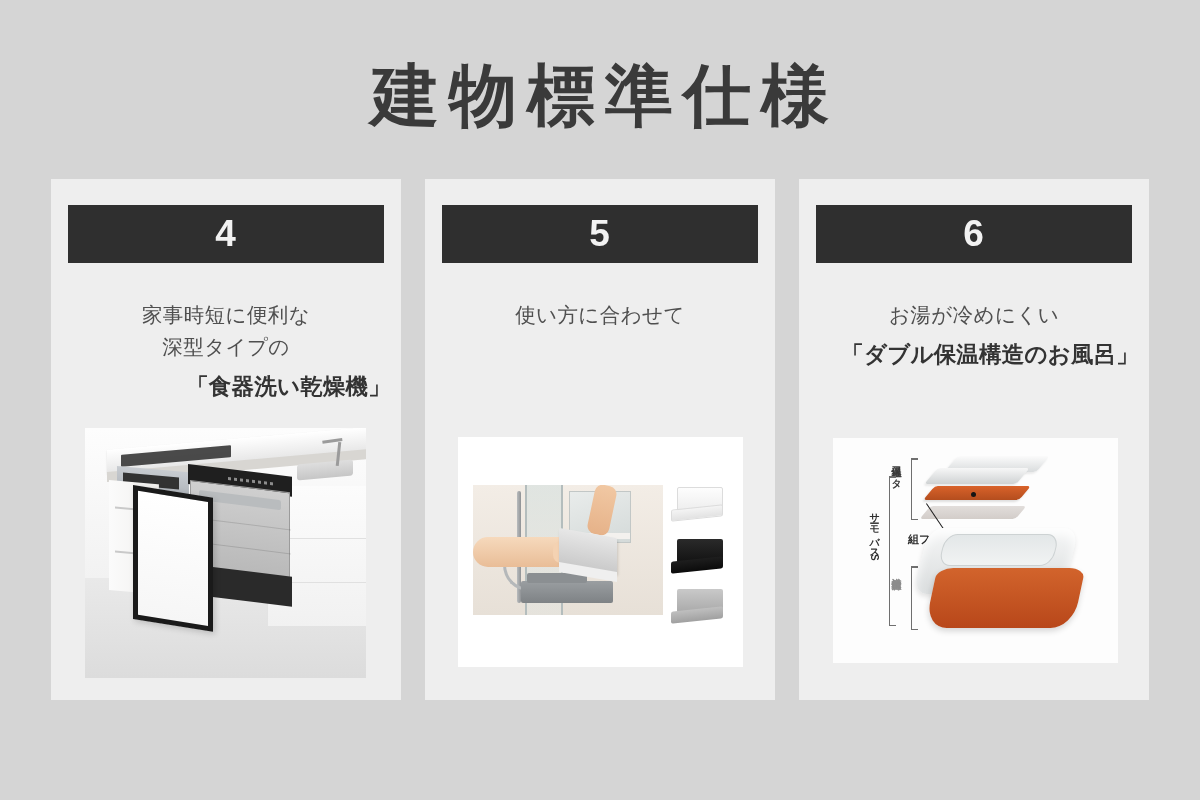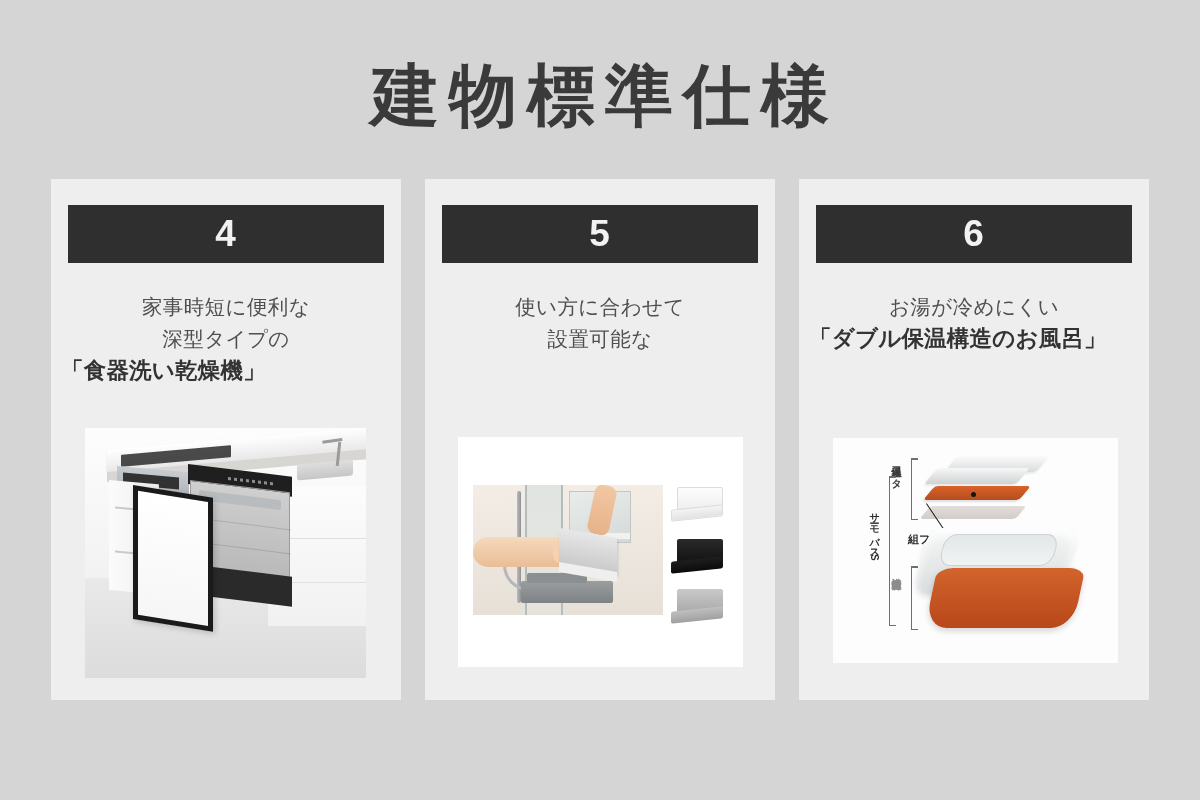--- a/index.html
+++ b/index.html
@@ -37,33 +37,34 @@
   .card-number-bar {
     margin-top: 26px;
     width: 316px; height: 58px;
     background: #2f2f2f;
     color: #f2f2f2;
     display: flex; align-items: center; justify-content: center;
     font-size: 37px; font-weight: bold;
     letter-spacing: 1px;
   }
   .card-desc {
-    margin-top: 28px;
+    margin-top: 36px;
     width: 320px;
     text-align: center;
     font-size: 20.5px;
     color: #4f4f4f;
     line-height: 1.55;
     letter-spacing: 0.4px;
     font-weight: normal;
   }
   .card-desc .line { display: block; }
   .card-title {
+    margin-top: 8px;
     width: 330px;
-    text-align: left;
+    text-align: right;
     font-size: 22.5px;
     font-weight: bold;
     color: #333333;
     letter-spacing: 0.2px;
     line-height: 1.4;
   }
 
   
   .photo {
     position: absolute;
@@ -275,21 +276,20 @@
         </div>
         <div class="dw-bottom"></div>
         <div class="dw-door"></div>
       </div>
     </div>
 
     <div class="card">
       <div class="card-number-bar">5</div>
       <div class="card-desc">
         <span class="line">使い方に合わせて</span>
-        <span class="line">設置可能な</span>
       </div>
 
       <div class="photo photo2">
         <div class="p2-scene">
           <div class="p2-tile"></div>
           <div class="p2-glass"></div>
           <div class="p2-mirror"></div>
           <div class="p2-rail"></div>
           <div class="p2-hose"></div>
           <div class="p2-counter"></div>

